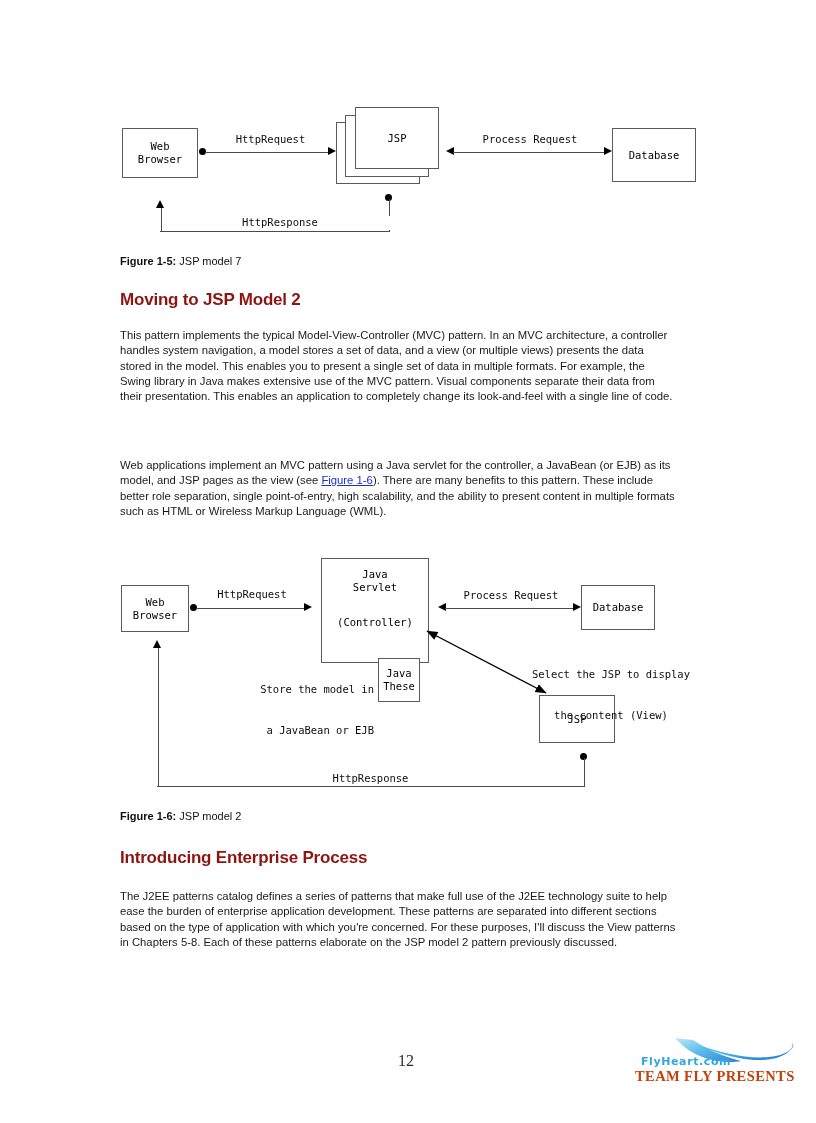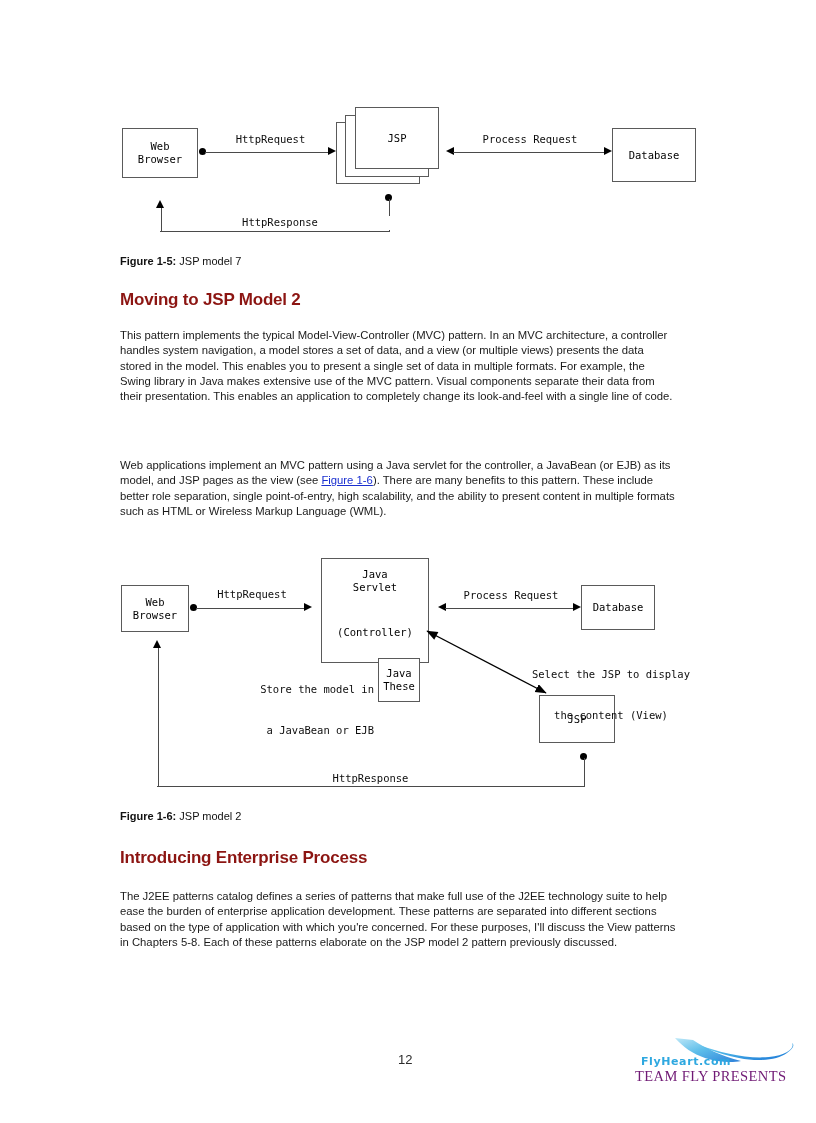--- a/index.html
+++ b/index.html
@@ -42,22 +42,22 @@
     font-size: 17px;
     letter-spacing: -0.2px;
     color: #8c1512;
   }
   .doclink {
     color: #1a2fd0;
     text-decoration: underline;
   }
   .page-number {
     position: absolute;
-    font-family: Liberation Sans, sans-serif;
-    font-size: 13px;
+    font-family: Liberation Serif, serif;
+    font-size: 16px;
     color: #2b2b2b;
   }
 
   
   .diagram {
     position: absolute;
   }
   .dbox {
     position: absolute;
     box-sizing: border-box;
@@ -122,24 +122,24 @@
     border-bottom: 8px solid #000000;
   }
 
   
   .footer-logo {
     position: absolute;
   }
   .teamfly {
     position: absolute;
     font-family: "Liberation Serif", serif;
-    font-weight: normal;
+    font-weight: bold;
     font-size: 14.5px;
     letter-spacing: 0.4px;
-    color: #701a75;
+    color: #c2410c;
     white-space: nowrap;
   }
 </style>
 </head>
 <body>
 
 <div class="page">
 
   <div class="diagram" style="left:0; top:0; width:816px; height:250px;">
 
@@ -192,21 +192,21 @@
   <div class="diagram" style="left:0; top:0; width:816px; height:1123px;">
 
     <div class="dbox" style="left:121px; top:585px; width:68px; height:47px;">
       <span>Web</span>
       <span>Browser</span>
     </div>
 
     <div class="dbox" style="left:321px; top:558px; width:108px; height:105px; justify-content:flex-start; padding-top:9px;">
       <span>Java</span>
       <span>Servlet</span>
-      <span style="margin-top:32px;">(Controller)</span>
+      <span style="margin-top:22px;">(Controller)</span>
     </div>
 
     <div class="dbox" style="left:378px; top:658px; width:42px; height:44px;">
       <span>Java</span>
       <span>These</span>
     </div>
 
     <div class="dbox" style="left:581px; top:585px; width:74px; height:45px;">
       <span>Database</span>
     </div>

